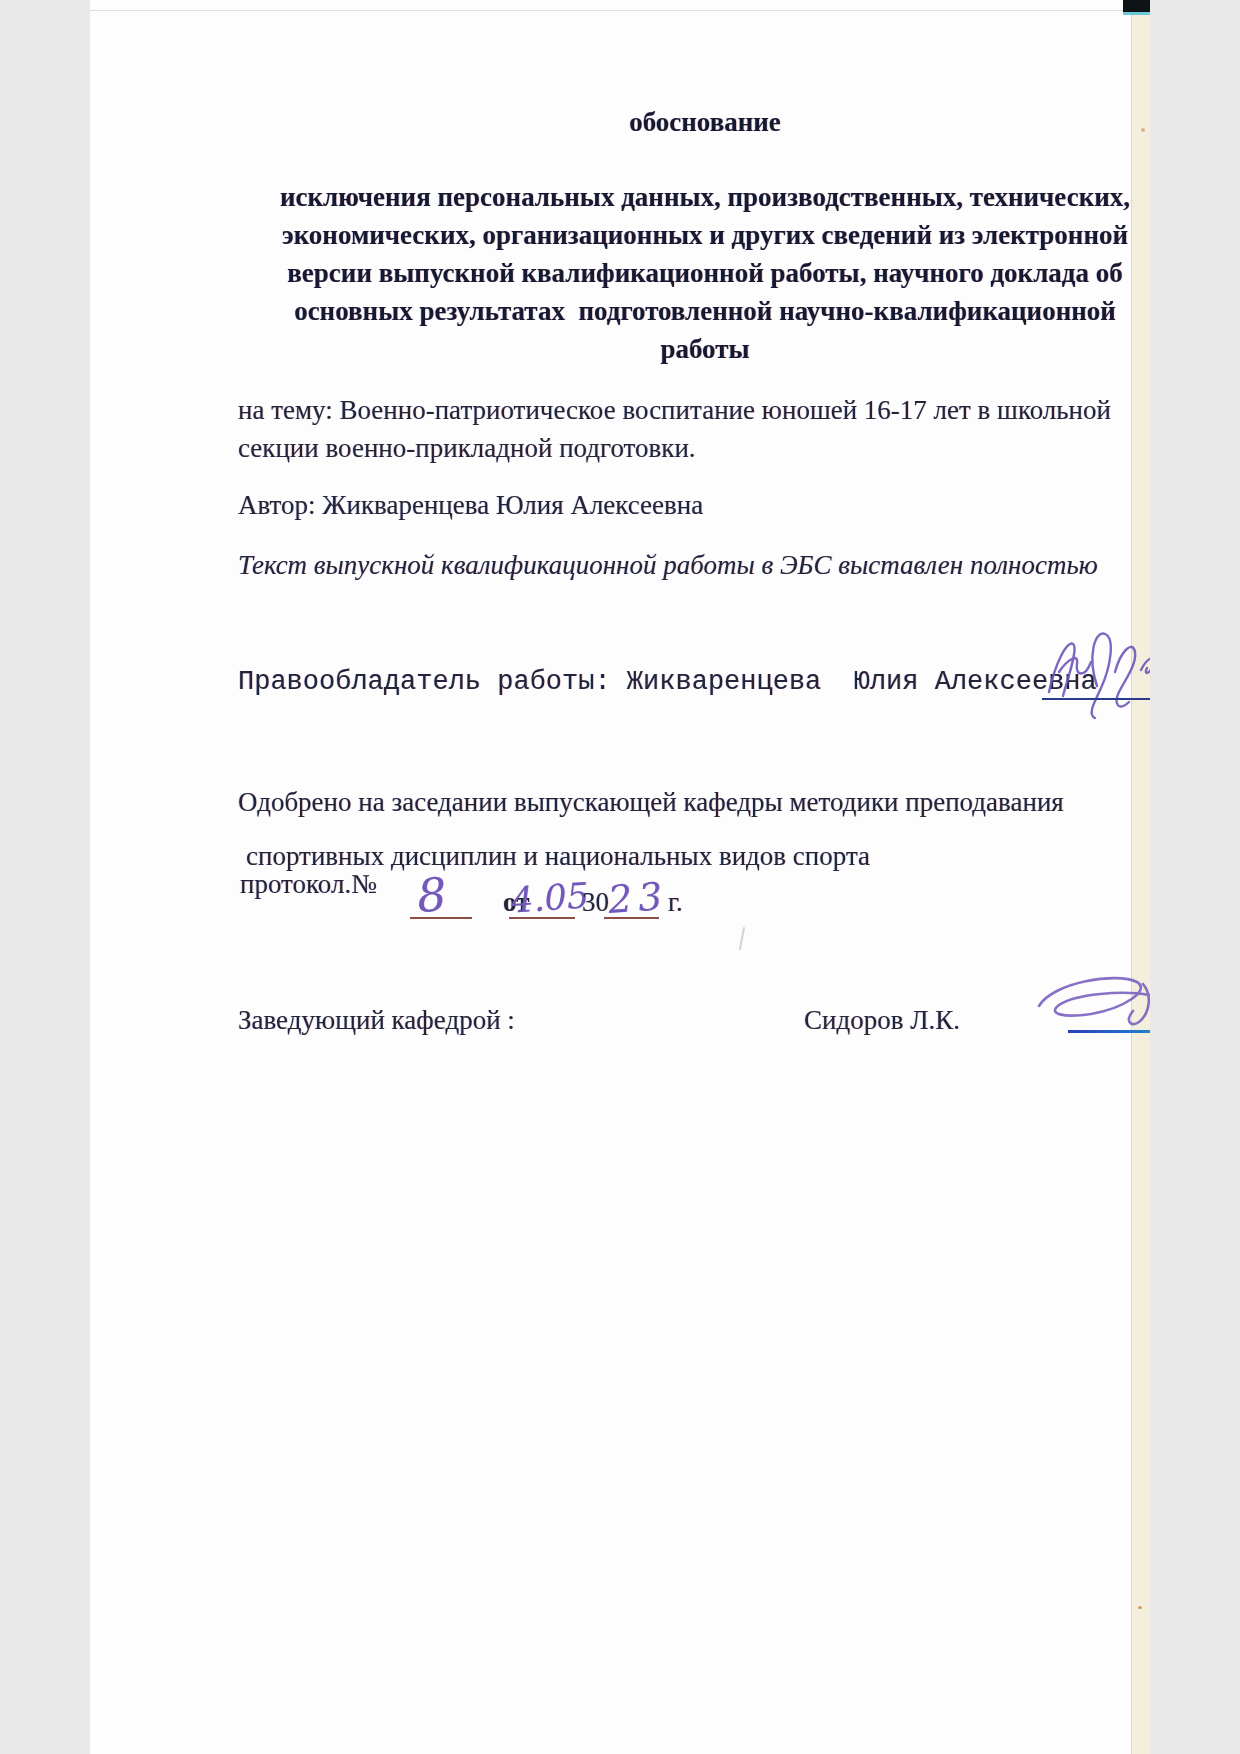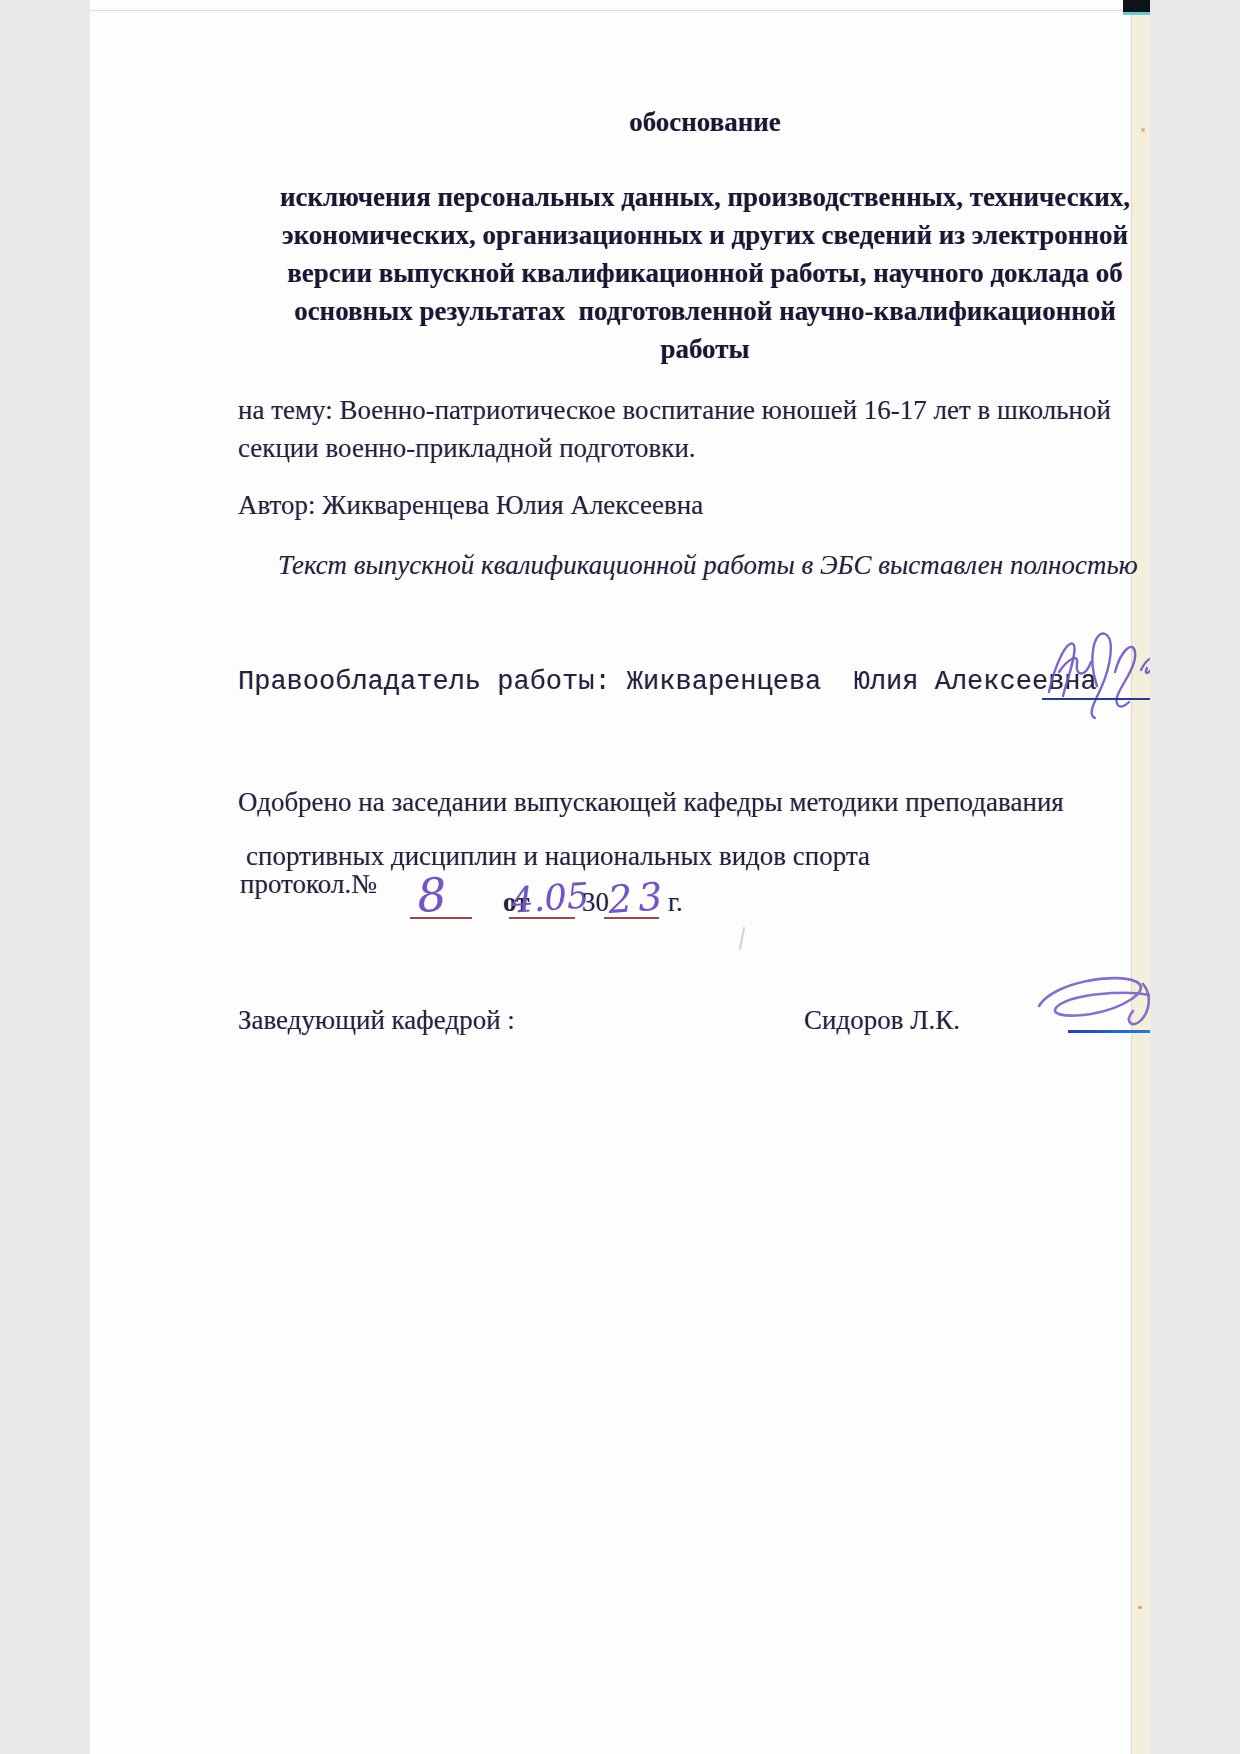--- a/index.html
+++ b/index.html
@@ -63,21 +63,21 @@
   <div class="txt bold center" style="top:219px;">экономических, организационных и других сведений из электронной</div>
   <div class="txt bold center" style="top:295px;">основных результатах &nbsp;подготовленной научно-квалификационной</div>
   <div class="txt bold center" style="top:257px;">версии выпускной квалификационной работы, научного доклада об</div>
   <div class="txt bold center" style="top:333px;">работы</div>
 
   <div class="txt" style="left:148px; top:394px;">на тему: Военно-патриотическое воспитание юношей 16-17 лет в школьной</div>
   <div class="txt" style="left:148px; top:489px;">Автор: Жикваренцева Юлия Алексеевна</div>
 
   <div class="txt" style="left:148px; top:432px;">секции военно-прикладной подготовки.</div>
 
-  <div class="txt italic" style="left:148px; top:549px;margin-left:40px;">Текст выпускной квалификационной работы в ЭБС выставлен полностью</div>
+  <div class="txt italic" style="left:148px; top:549px;">Текст выпускной квалификационной работы в ЭБС выставлен полностью</div>
 
   <div class="txt" style="left:148px; top:666px;font-family:Liberation Mono, monospace;">Правообладатель работы: Жикваренцева &nbsp;Юлия Алексеевна</div>
 
   <svg class="sig-svg" style="left:945px; top:598px;" width="170" height="128" viewBox="0 0 170 128">
     <g fill="none" stroke="#6f58bb" stroke-width="2.4" stroke-linecap="round" opacity="0.9">
       <path d="M14,94 C20,66 32,42 38,46 C44,50 32,82 28,98"></path>
       <path d="M24,74 C32,62 44,54 42,66 C40,78 50,80 56,64"></path>
       <path d="M62,88 C52,58 60,32 70,36 C80,40 76,68 66,90 C60,104 52,116 60,120"></path>
       <path d="M80,74 C86,52 98,42 100,54 C102,66 90,82 84,94 C78,106 84,114 94,104"></path>
       <path d="M106,72 C112,60 120,56 118,66 C116,76 108,78 112,70"></path>

